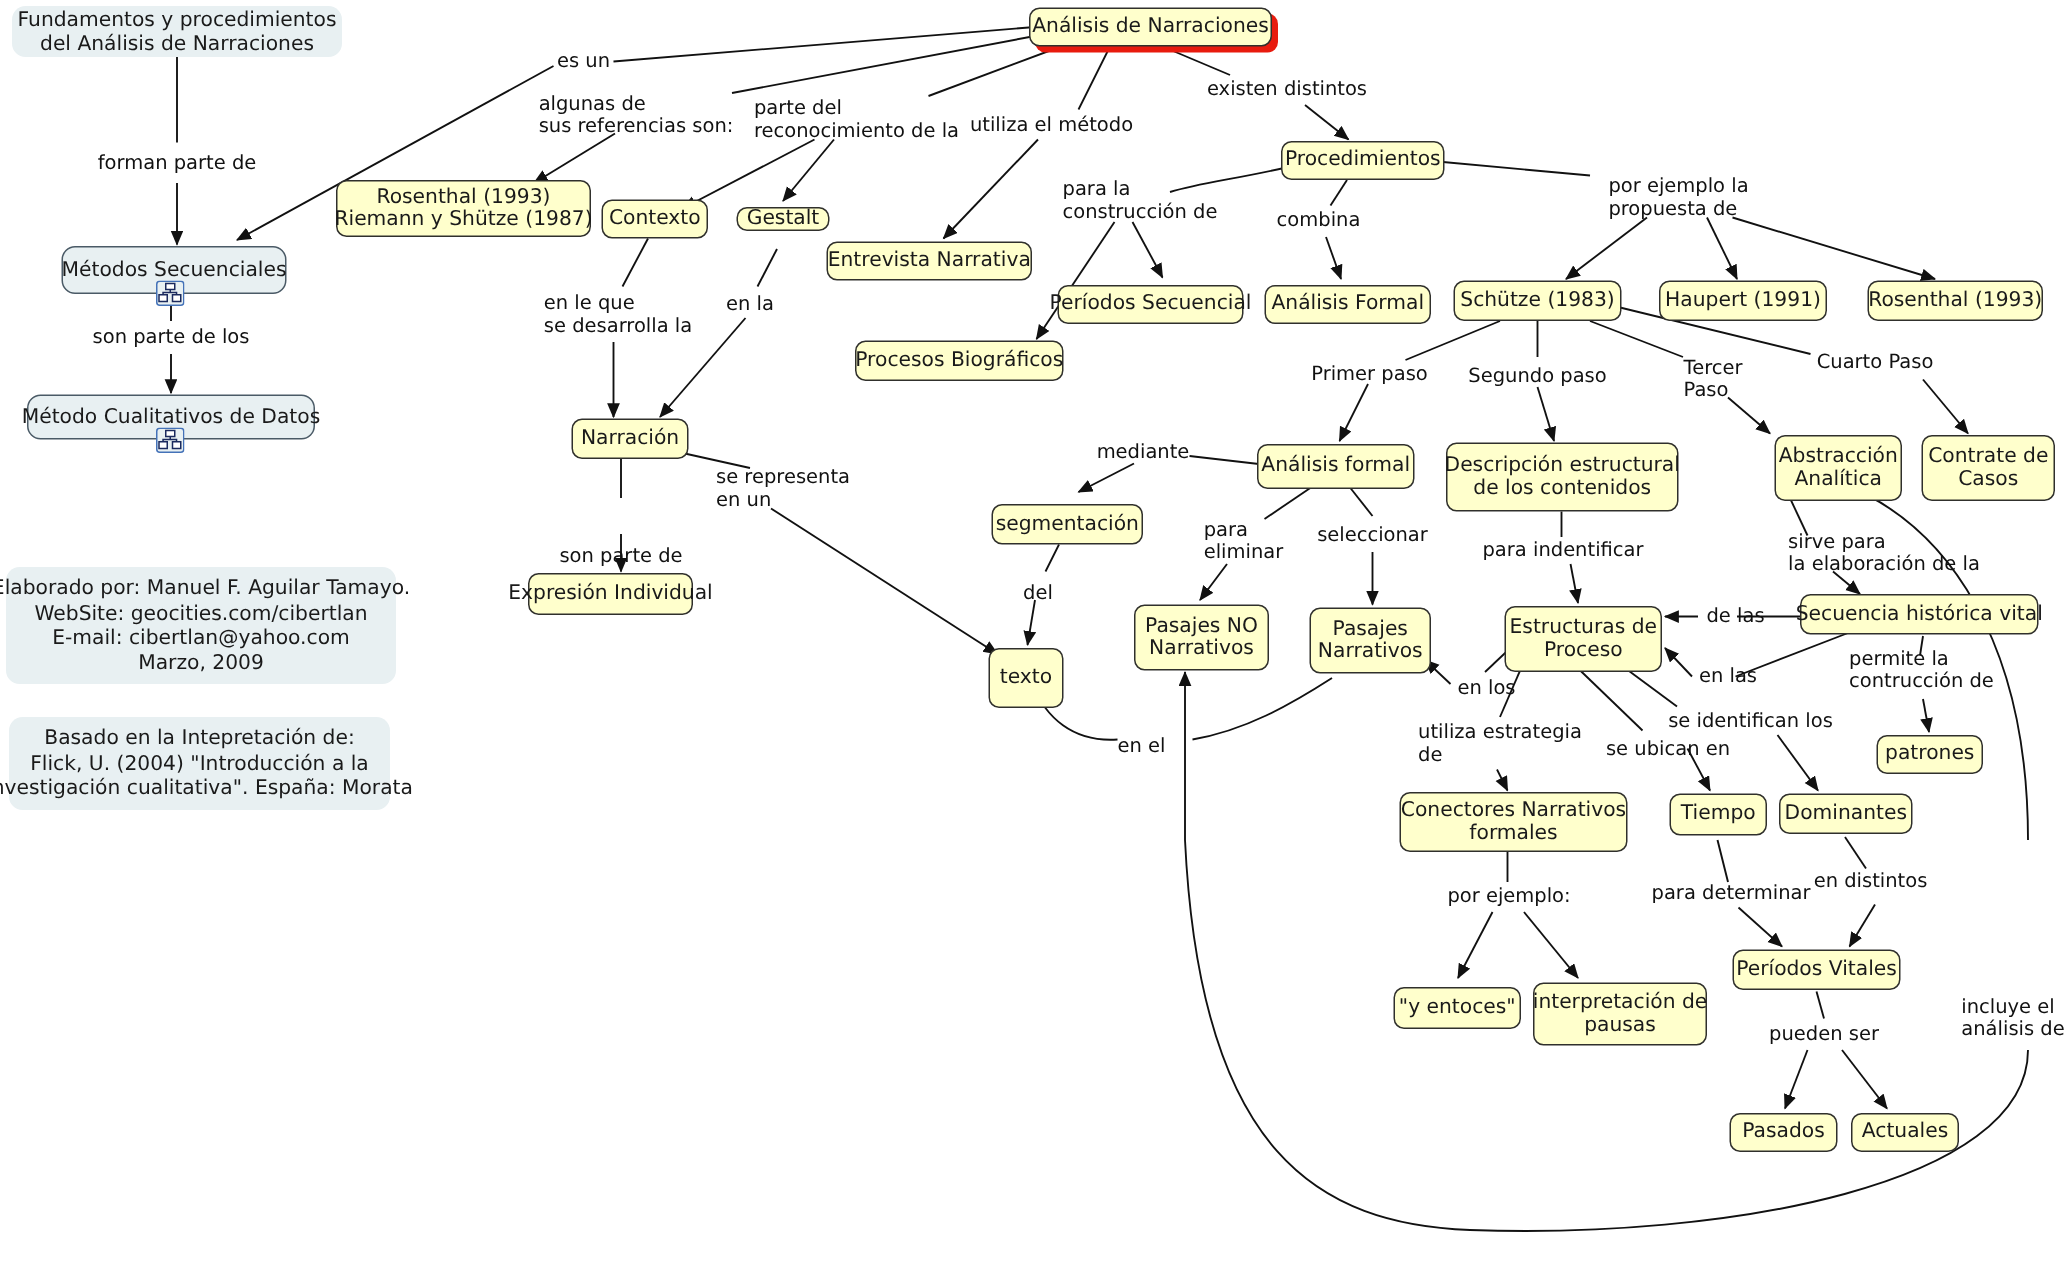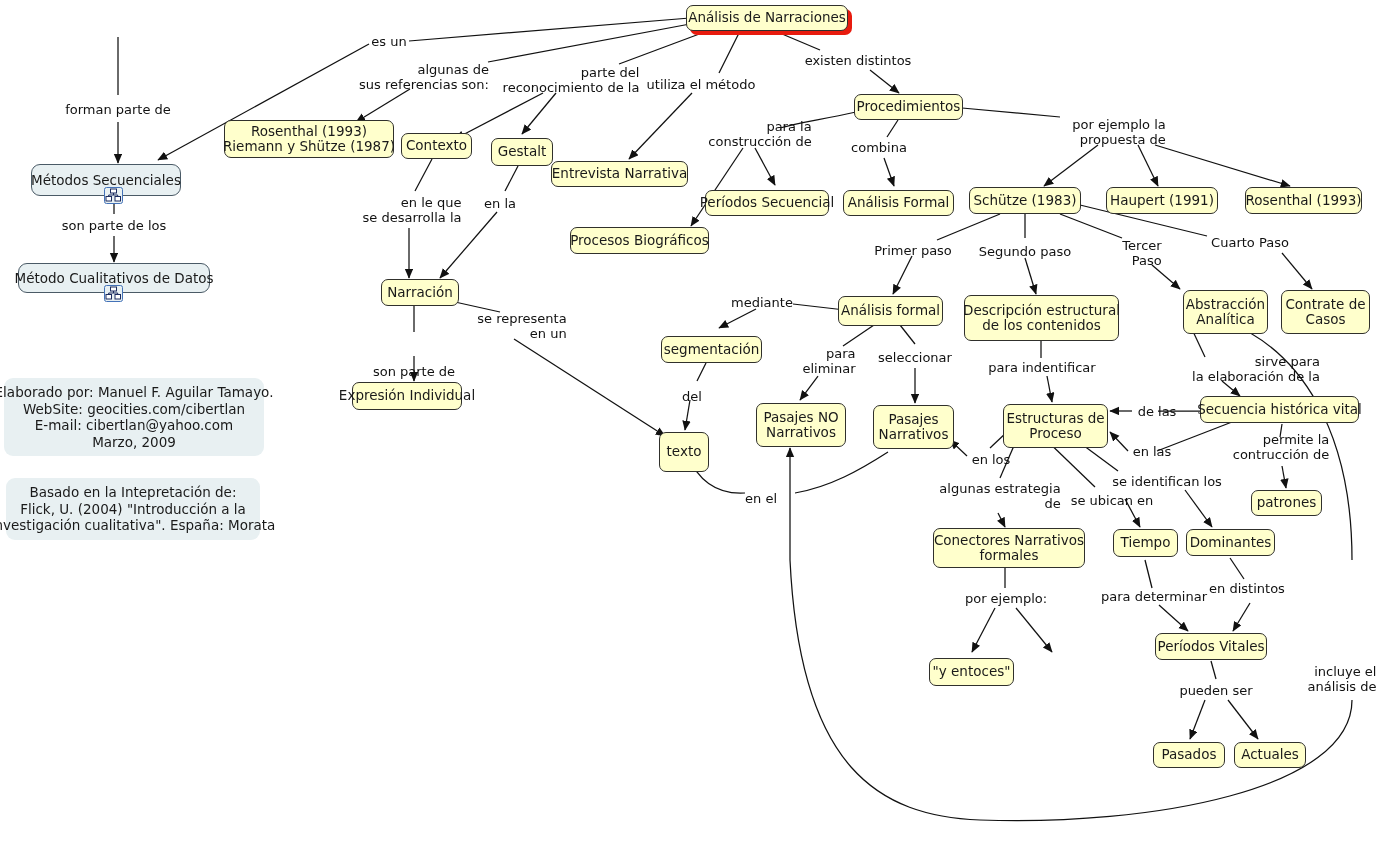--- a/index.html
+++ b/index.html
@@ -65,21 +65,21 @@
     justify-content:center;
     padding:2px 9px;
     white-space:pre;
   }
   
   .lbl{
     position:absolute;
     font-size:13px;
     line-height:15px;
     color:#111;
-    text-align:right;
+    text-align:left;
     white-space:pre;
     transform:translate(-50%,-50%);
     background:transparent;
   }
   
   .mapicon{
     position:absolute;
     width:19px;height:17px;
     z-index:6;
   }
@@ -210,31 +210,33 @@
 
       <path d="M1227,322 C1300,350 1352,430 1352,560"></path>
       <path d="M1352,700 C1352,790 1150,826 980,820 C880,816 800,770 790,560 L790,448" marker-end="url(#ah)"></path>
 
       <path d="M888,452 C860,470 830,487 795,493"></path>
       <path d="M745,493 C715,495 697,478 688,456" marker-end="url(#ah)"></path>
 
     </g>
   </svg>
 
+  <div class="infobox" style="left:8px;top:4px;width:220px;height:34px;">Fundamentos y procedimientos
+del Análisis de Narraciones</div>
 
   <div class="infobox" style="left:4px;top:378px;width:260px;height:78px;">Elaborado por: Manuel F. Aguilar Tamayo.
 WebSite: geocities.com/cibertlan
 E-mail: cibertlan@yahoo.com
 Marzo, 2009</div>
 
   <div class="infobox" style="left:6px;top:478px;width:254px;height:62px;">Basado en la Intepretación de:
 Flick, U. (2004) "Introducción a la
 investigación cualitativa". España: Morata</div>
 
-  <div class="bluenode" style="left:31px;top:164px;width:150px;height:32px;">Métodos Secuenciales</div>
+  <div class="bluenode" style="left:41px;top:164px;width:150px;height:32px;">Métodos Secuenciales</div>
   <svg class="mapicon" style="left:104px;top:187px;" viewBox="0 0 19 17">
     <rect x="0.5" y="0.5" width="18" height="16" rx="2" fill="#e8f0f2" stroke="#4472b8"></rect>
     <rect x="6.5" y="2" width="6" height="4" fill="#ffffff" stroke="#1b2a5e"></rect>
     <rect x="2" y="9.5" width="5.5" height="4.5" fill="#ffffff" stroke="#1b2a5e"></rect>
     <rect x="11" y="9.5" width="5.5" height="4.5" fill="#ffffff" stroke="#1b2a5e"></rect>
     <path d="M9.5,6 L9.5,8 M4.7,9.5 L4.7,8 L13.7,8 L13.7,9.5" stroke="#1b2a5e" fill="none"></path>
   </svg>
 
   <div class="bluenode" style="left:18px;top:263px;width:192px;height:30px;">Método Cualitativos de Datos</div>
   <svg class="mapicon" style="left:104px;top:285px;" viewBox="0 0 19 17">
@@ -245,21 +247,21 @@
     <path d="M9.5,6 L9.5,8 M4.7,9.5 L4.7,8 L13.7,8 L13.7,9.5" stroke="#1b2a5e" fill="none"></path>
   </svg>
 
   <div class="node root" style="left:686px;top:5px;width:162px;height:26px;">Análisis de Narraciones</div>
 
   <div class="node" style="left:224px;top:120px;width:170px;height:38px;">Rosenthal (1993)
 Riemann y Shütze (1987)</div>
 
   <div class="node" style="left:401px;top:133px;width:71px;height:26px;">Contexto</div>
 
-  <div class="node" style="left:491px;top:138px;width:62px;height:28px;">Gestalt</div>
+  <div class="node" style="left:491px;top:138px;width:62px;height:16px;">Gestalt</div>
 
   <div class="node" style="left:551px;top:161px;width:137px;height:26px;">Entrevista Narrativa</div>
 
   <div class="node" style="left:570px;top:227px;width:139px;height:27px;">Procesos Biográficos</div>
 
   <div class="node" style="left:381px;top:279px;width:78px;height:27px;">Narración</div>
 
   <div class="node" style="left:352px;top:382px;width:110px;height:28px;">Expresión Individual</div>
 
   <div class="node" style="left:854px;top:94px;width:109px;height:26px;">Procedimientos</div>
@@ -304,20 +306,22 @@
 
   <div class="node" style="left:933px;top:528px;width:152px;height:40px;">Conectores Narrativos
 formales</div>
 
   <div class="node" style="left:1113px;top:529px;width:65px;height:28px;">Tiempo</div>
 
   <div class="node" style="left:1186px;top:529px;width:89px;height:27px;">Dominantes</div>
 
   <div class="node" style="left:929px;top:658px;width:85px;height:28px;">"y entoces"</div>
 
+  <div class="node" style="left:1022px;top:655px;width:116px;height:42px;">interpretación de
+pausas</div>
 
   <div class="node" style="left:1155px;top:633px;width:112px;height:27px;">Períodos Vitales</div>
 
   <div class="node" style="left:1153px;top:742px;width:72px;height:26px;">Pasados</div>
 
   <div class="node" style="left:1234px;top:742px;width:72px;height:26px;">Actuales</div>
 
   <div class="lbl" style="left:118px;top:109px;">forman parte de</div>
 
   <div class="lbl" style="left:114px;top:225px;">son parte de los</div>
@@ -381,21 +385,21 @@
 
   <div class="lbl" style="left:1281px;top:447px;">permite la
 contrucción de</div>
 
   <div class="lbl" style="left:991px;top:459px;">en los</div>
 
   <div class="lbl" style="left:1167px;top:481px;">se identifican los</div>
 
   <div class="lbl" style="left:1112px;top:500px;">se ubican en</div>
 
-  <div class="lbl" style="left:1000px;top:496px;">algunas estrategia
+  <div class="lbl" style="left:1000px;top:496px;">utiliza estrategia
 de</div>
 
   <div class="lbl" style="left:761px;top:498px;">en el</div>
 
   <div class="lbl" style="left:1006px;top:598px;">por ejemplo:</div>
 
   <div class="lbl" style="left:1154px;top:596px;">para determinar</div>
 
   <div class="lbl" style="left:1247px;top:588px;">en distintos</div>
 

